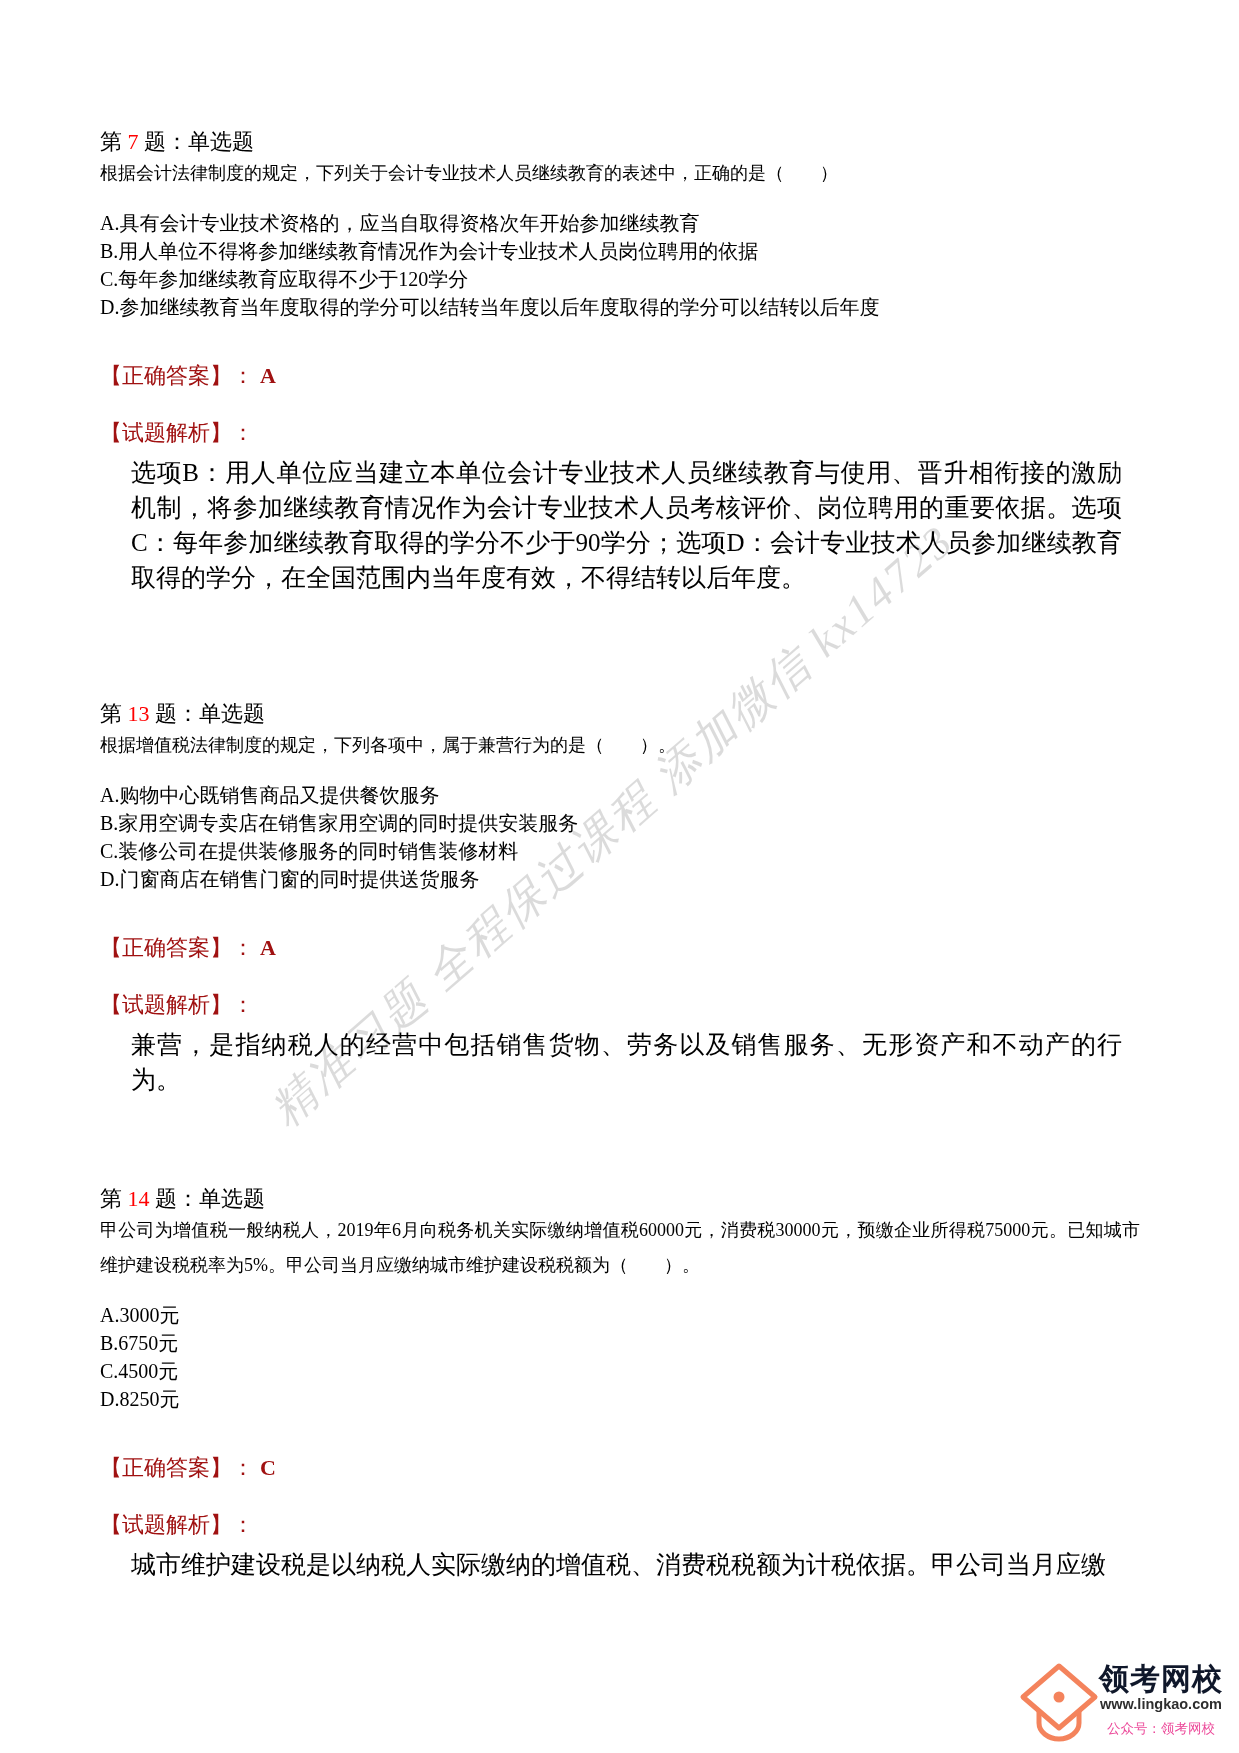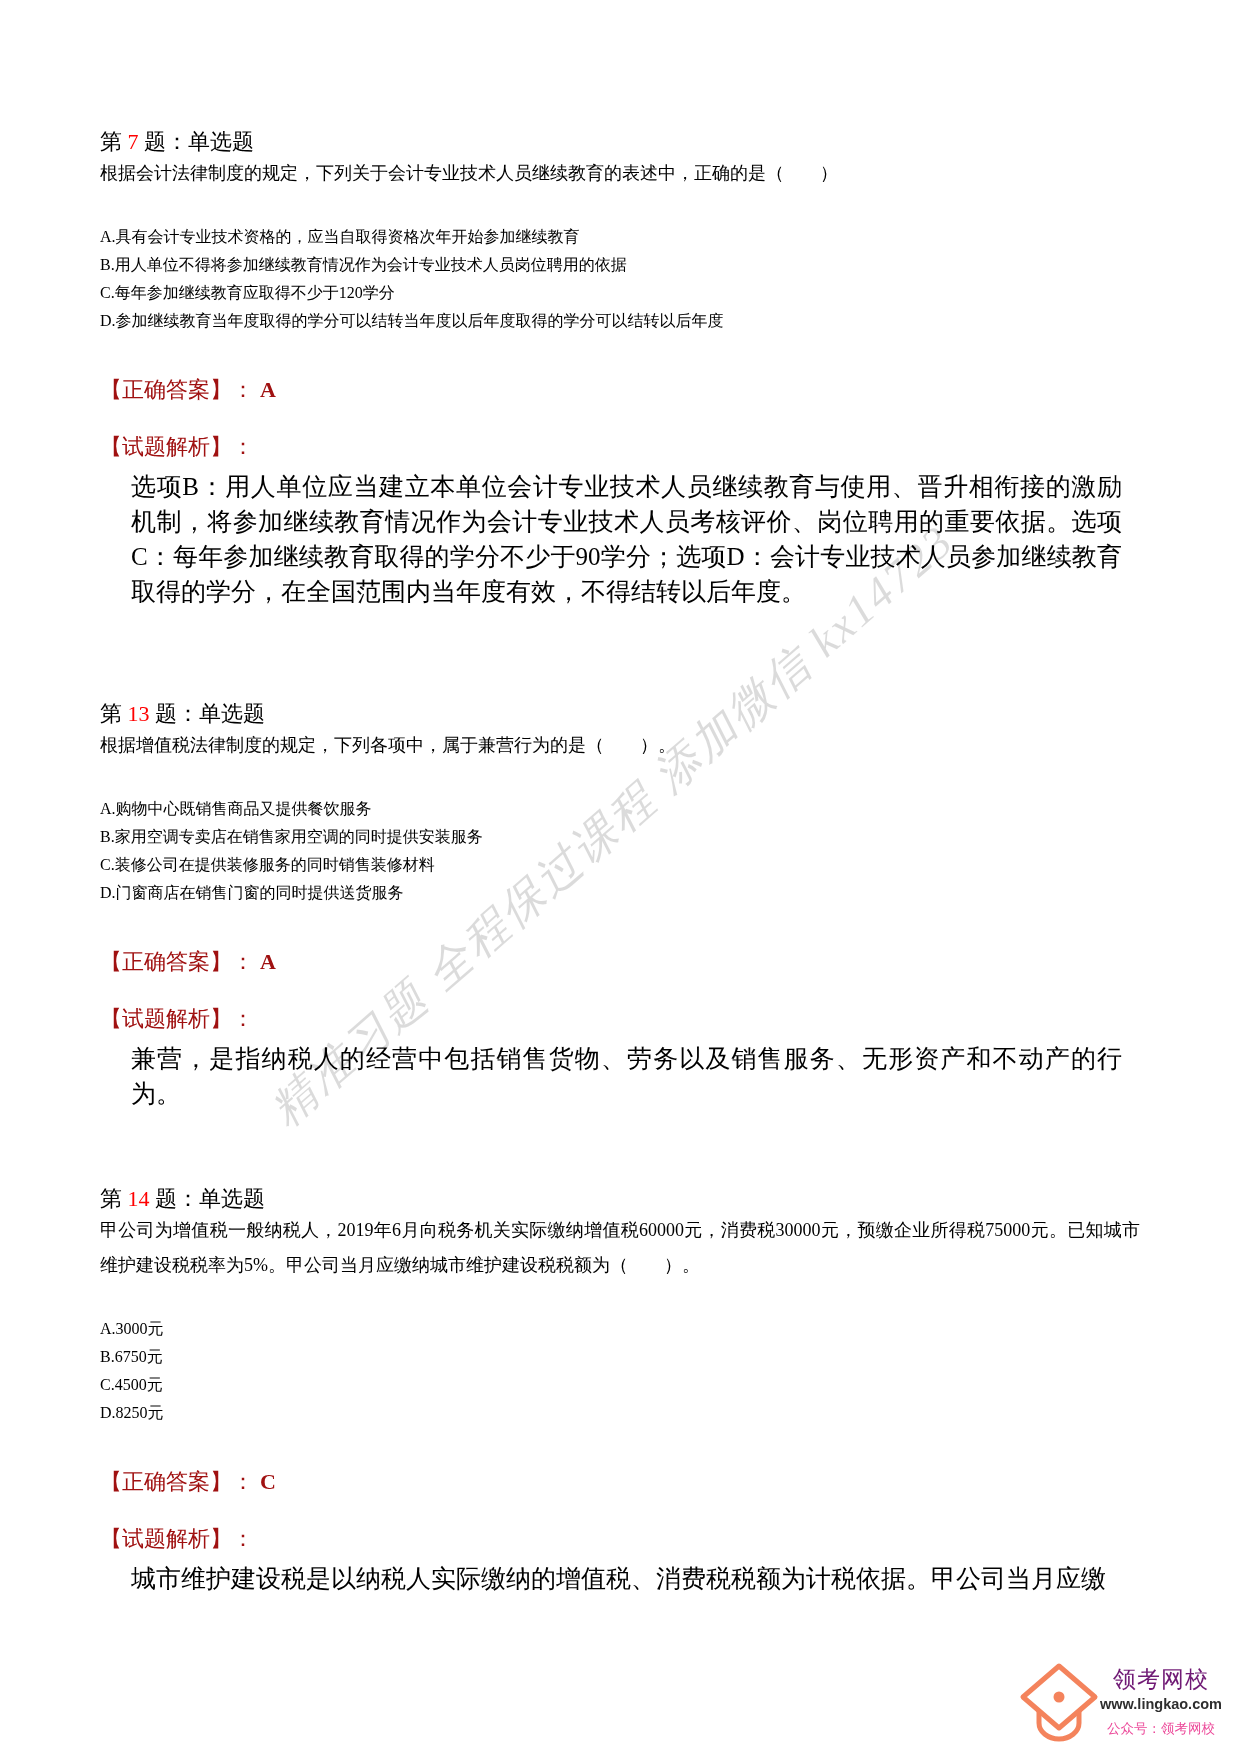--- a/index.html
+++ b/index.html
@@ -39,24 +39,24 @@
 
   .q-header { font-size: 22px; line-height: 28px; }
   .q-no { color: #FF0000; }
 
   .stem {
     font-size: 18px;
     line-height: 35px;
     text-align: justify;
   }
   .options {
-    margin-top: 32px;
+    margin-top: 18px;
     list-style: none;
     padding: 0;
-    font-size: 16px;
+    font-size: 20px;
     line-height: 28px;
   }
   .answer-row {
     margin-top: 41px;
     font-size: 22px;
     line-height: 28px;
     color: #A01111;
   }
   .answer-letter { font-weight: bold; margin-left: 6px; }
   .analysis-label {
@@ -83,21 +83,21 @@
   }
   .cap-icon { position: absolute; left: 0; top: 0; }
   .footer-text {
     position: absolute;
     left: 78px;
     top: 6px;
     width: 130px;
     text-align: center;
     font-family: "Liberation Sans", "DejaVu Sans", sans-serif;
   }
-  .brand   { font-size: 23px; font-weight: normal; letter-spacing: 1px; line-height: 26px; color: #701a75; }
+  .brand   { font-size: 30px; font-weight: bold; letter-spacing: 1px; line-height: 26px; color: #0f172a; }
   .website { font-size: 14.5px; font-weight: bold; margin-top: 4px; color: #2e2e2e; }
   .wechat  { font-size: 13.5px; margin-top: 8px; color: #ec4899; }
 </style>
 </head>
 <body>
 
 <div class="page">
 
   <div class="watermark">精准习题 全程保过课程 添加微信 kx14723</div>
 

